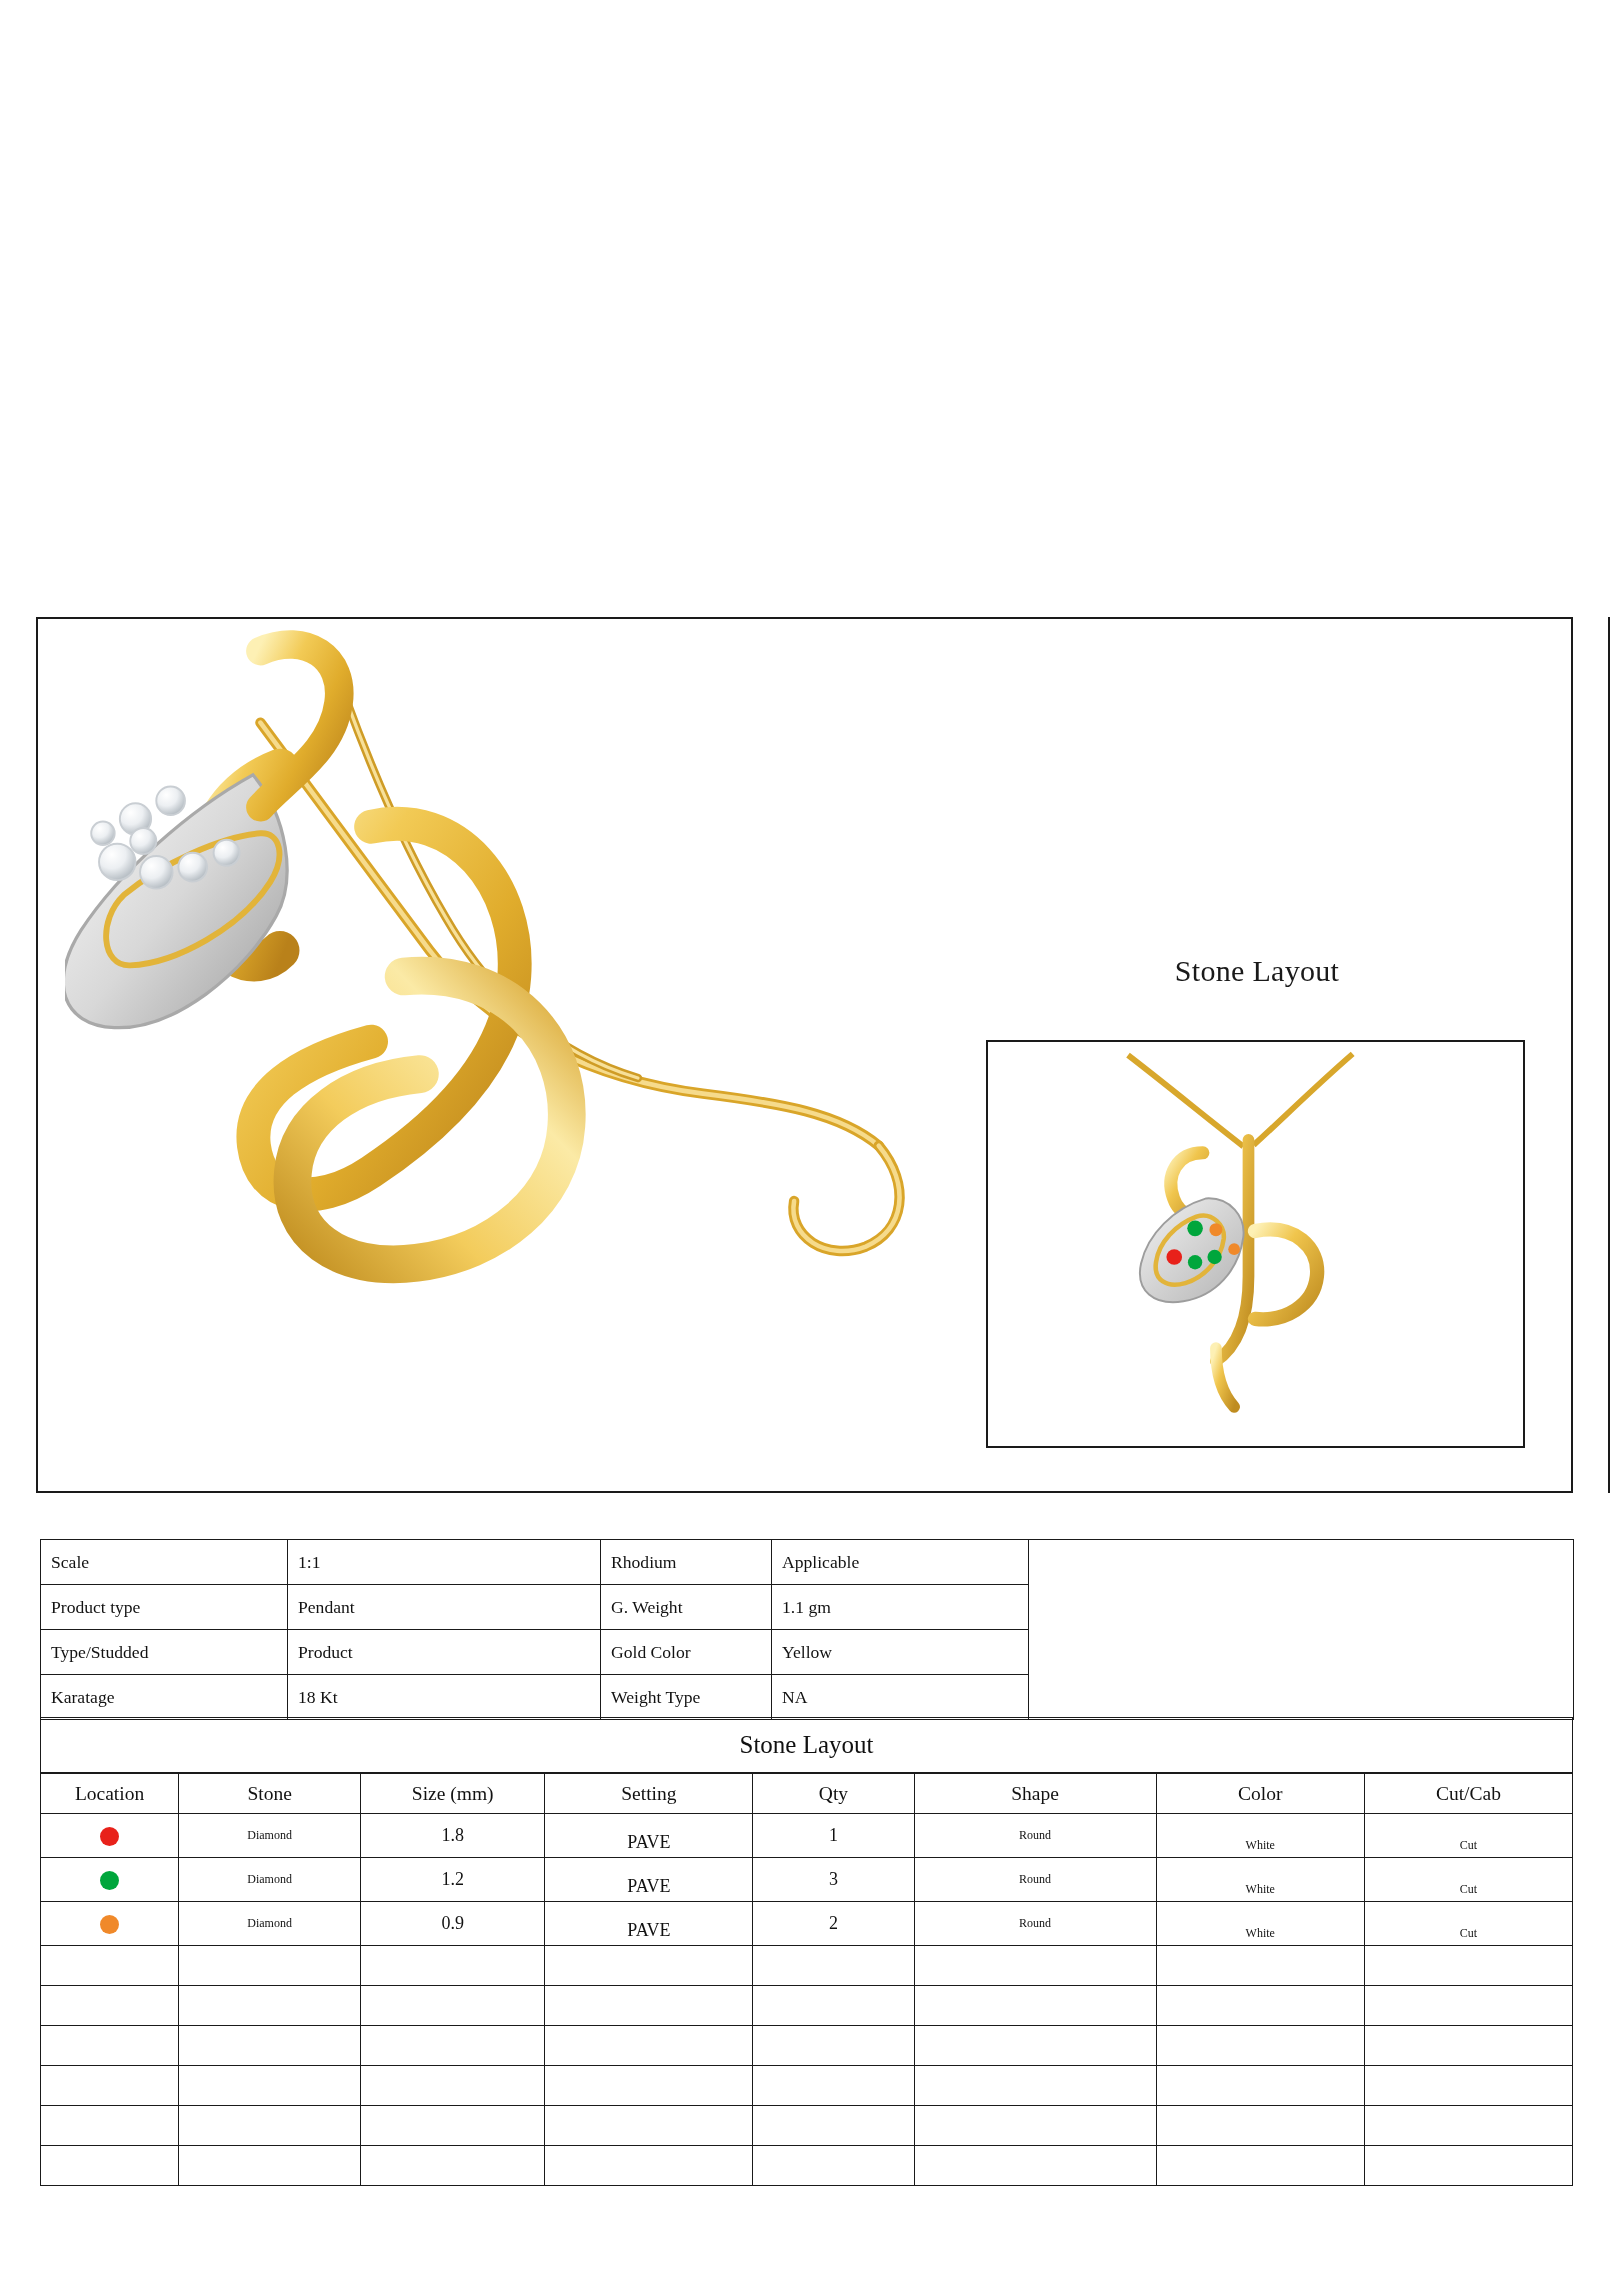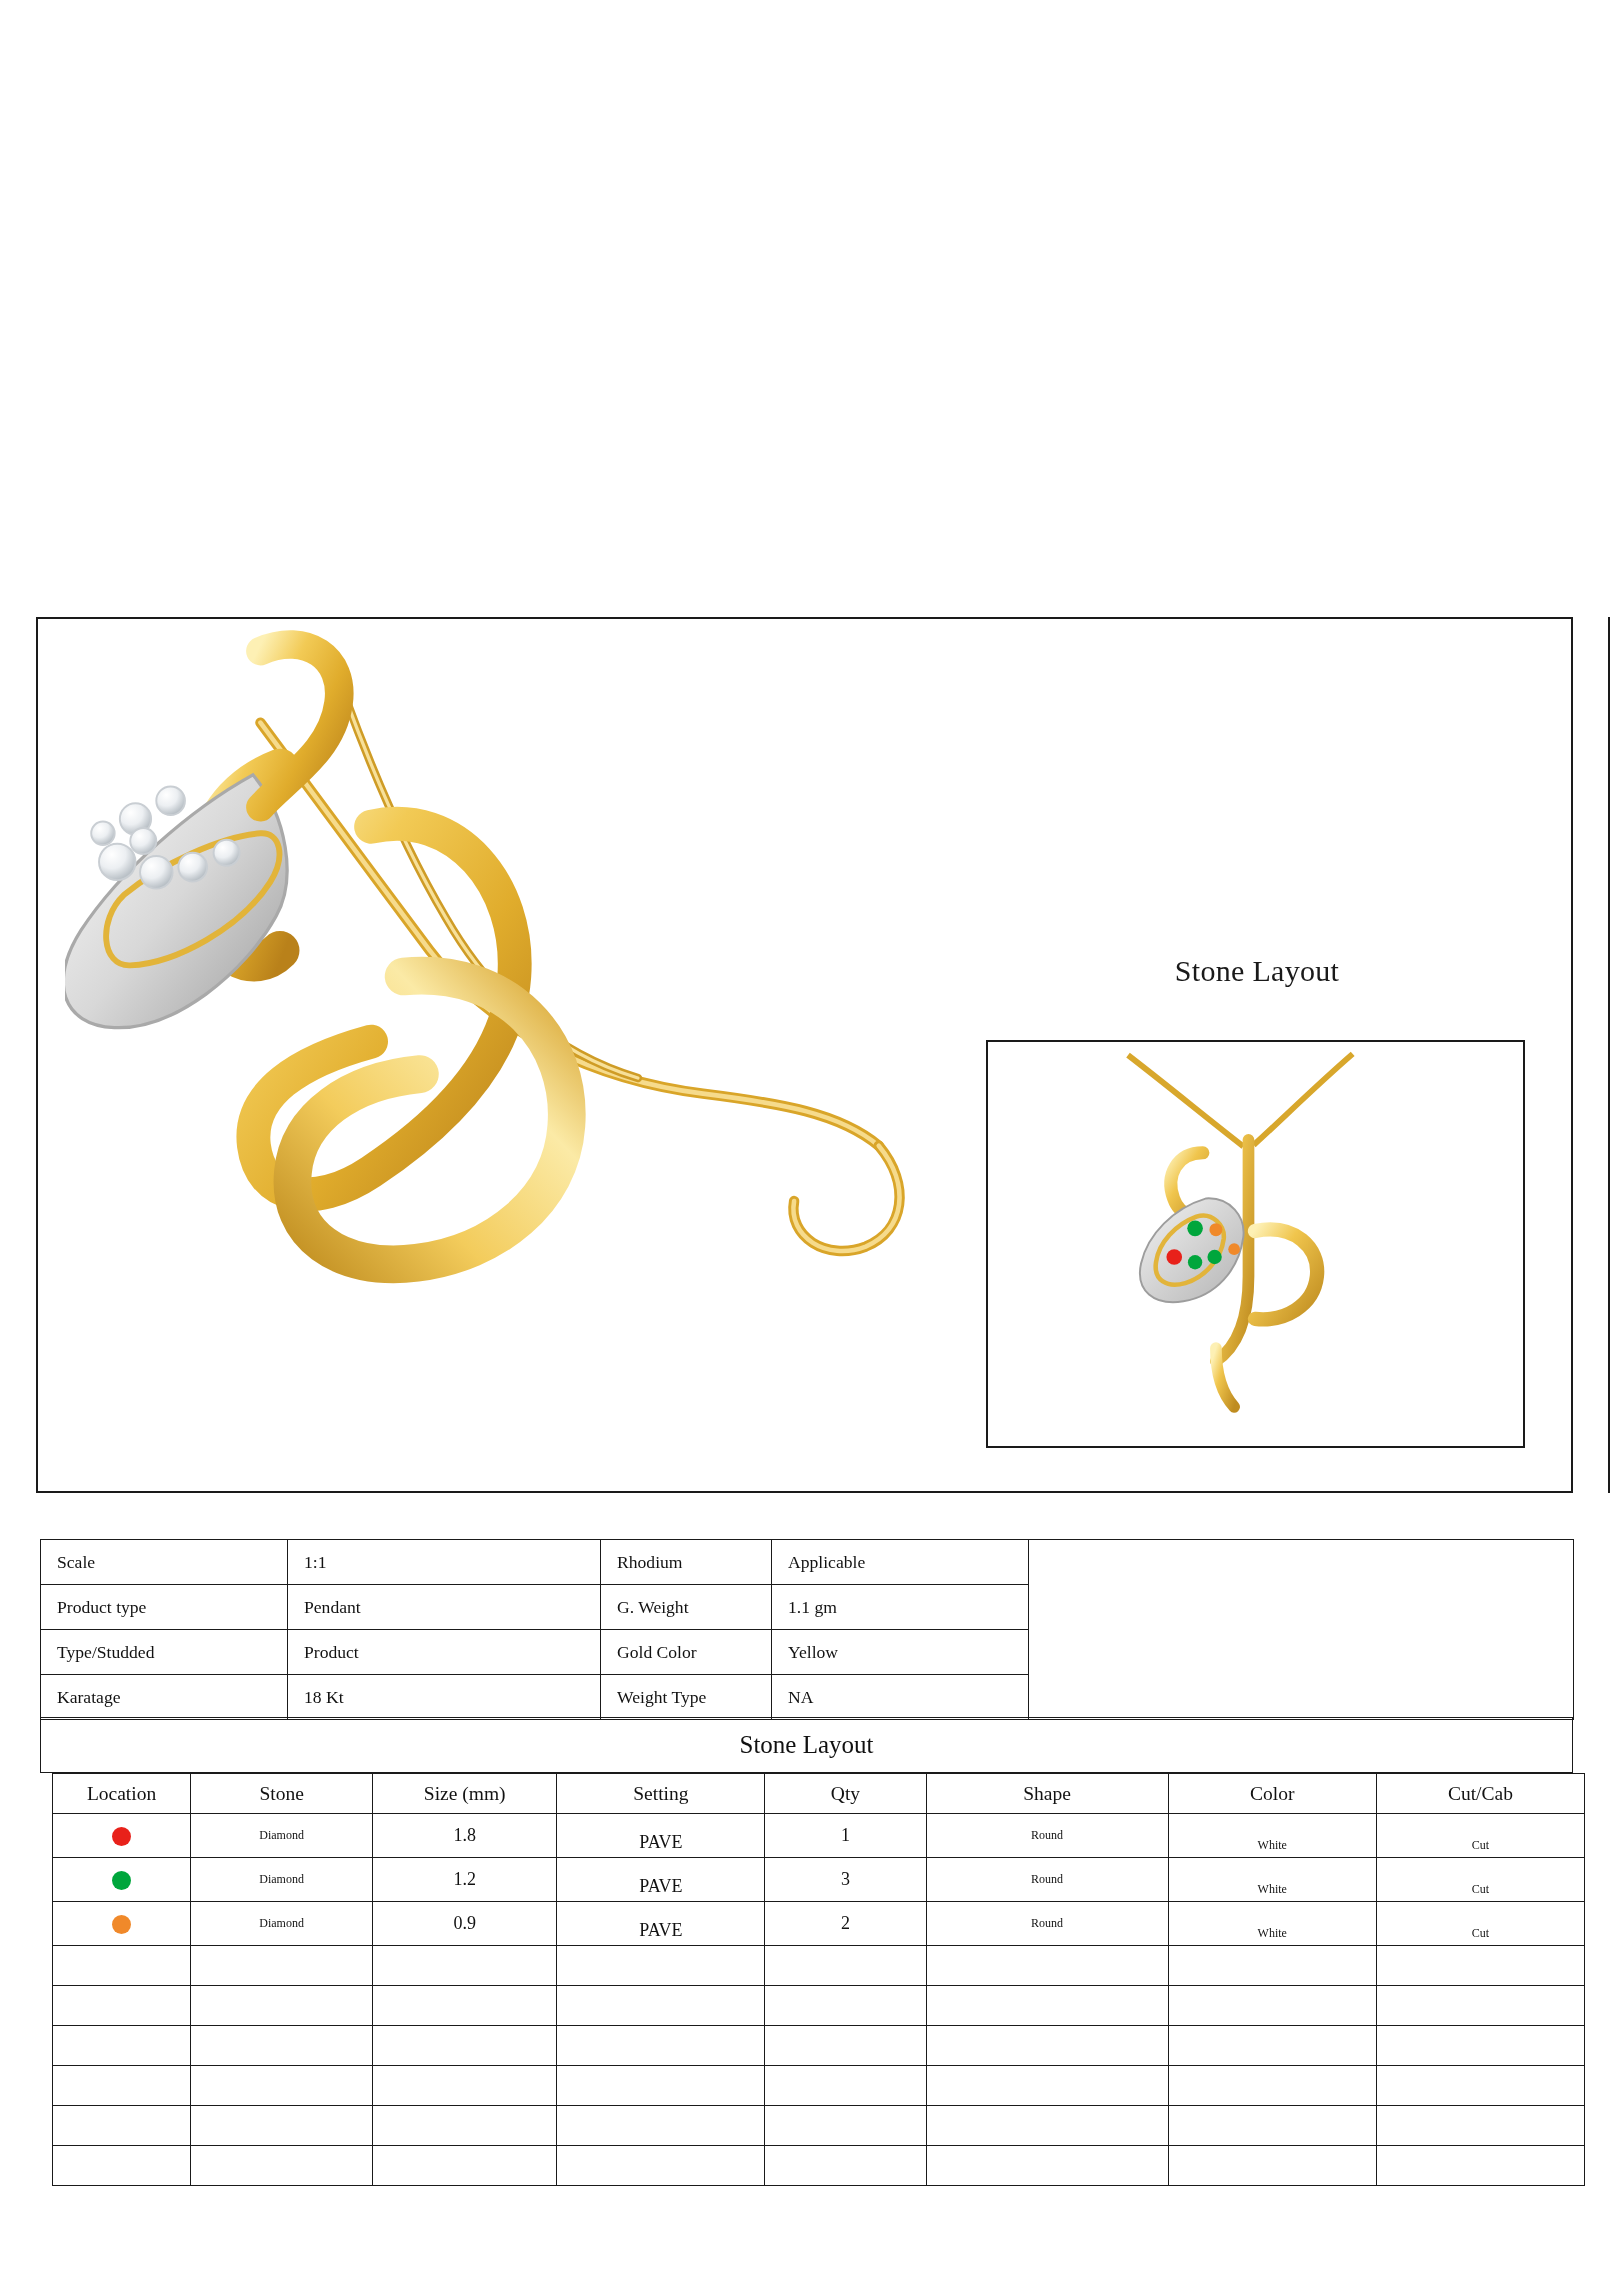--- a/index.html
+++ b/index.html
@@ -89,21 +89,21 @@
     left: 40px;
     top: 1539px;
     width: 1533px;
     border-collapse: collapse;
     table-layout: fixed;
   }
   .spec-table td {
     border: 1.3px solid #1a1a1a;
     height: 44px;
     font-size: 17.6px;
-    padding: 0 16px;
+    padding: 0 10px;
     color: #121212;
     vertical-align: middle;
   }
   .spec-label { vertical-align: top; padding-top: 5.2px; }
   .spec-value { vertical-align: bottom; padding-bottom: 5.2px; }
 
   
   .stone-title-band {
     position: absolute;
     left: 40px;
@@ -115,21 +115,21 @@
     display: flex;
     align-items: center;
     justify-content: center;
     font-size: 25px;
     color: #111111;
   }
 
   
   .stone-table {
     position: absolute;
-    left: 52px;
+    left: 40px;
     top: 1773px;
     width: 1533px;
     border-collapse: collapse;
     table-layout: fixed;
   }
   .stone-table td, .stone-table th {
     border: 1.3px solid #1a1a1a;
     height: 39px;
     font-weight: normal;
     font-size: 18px;

